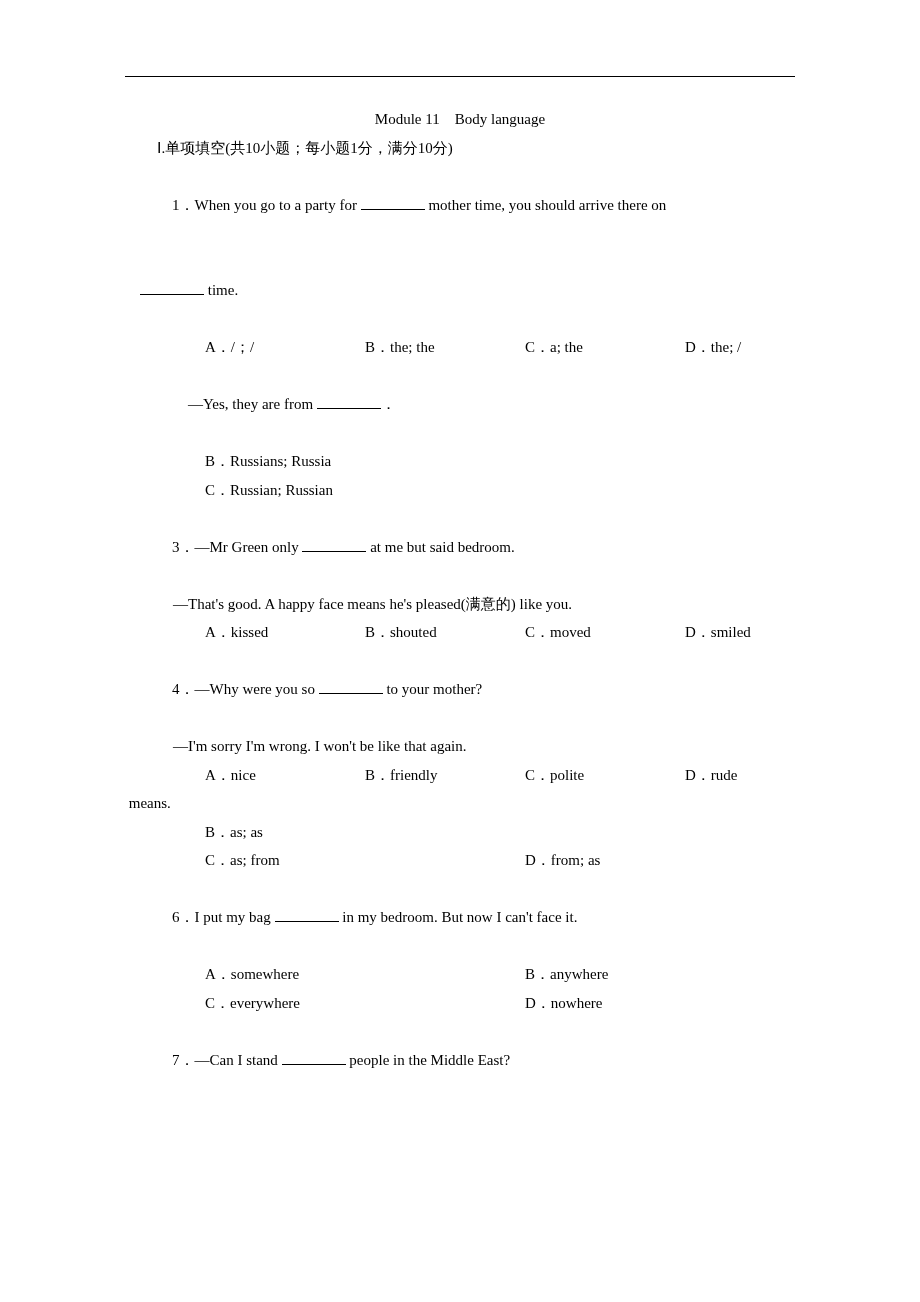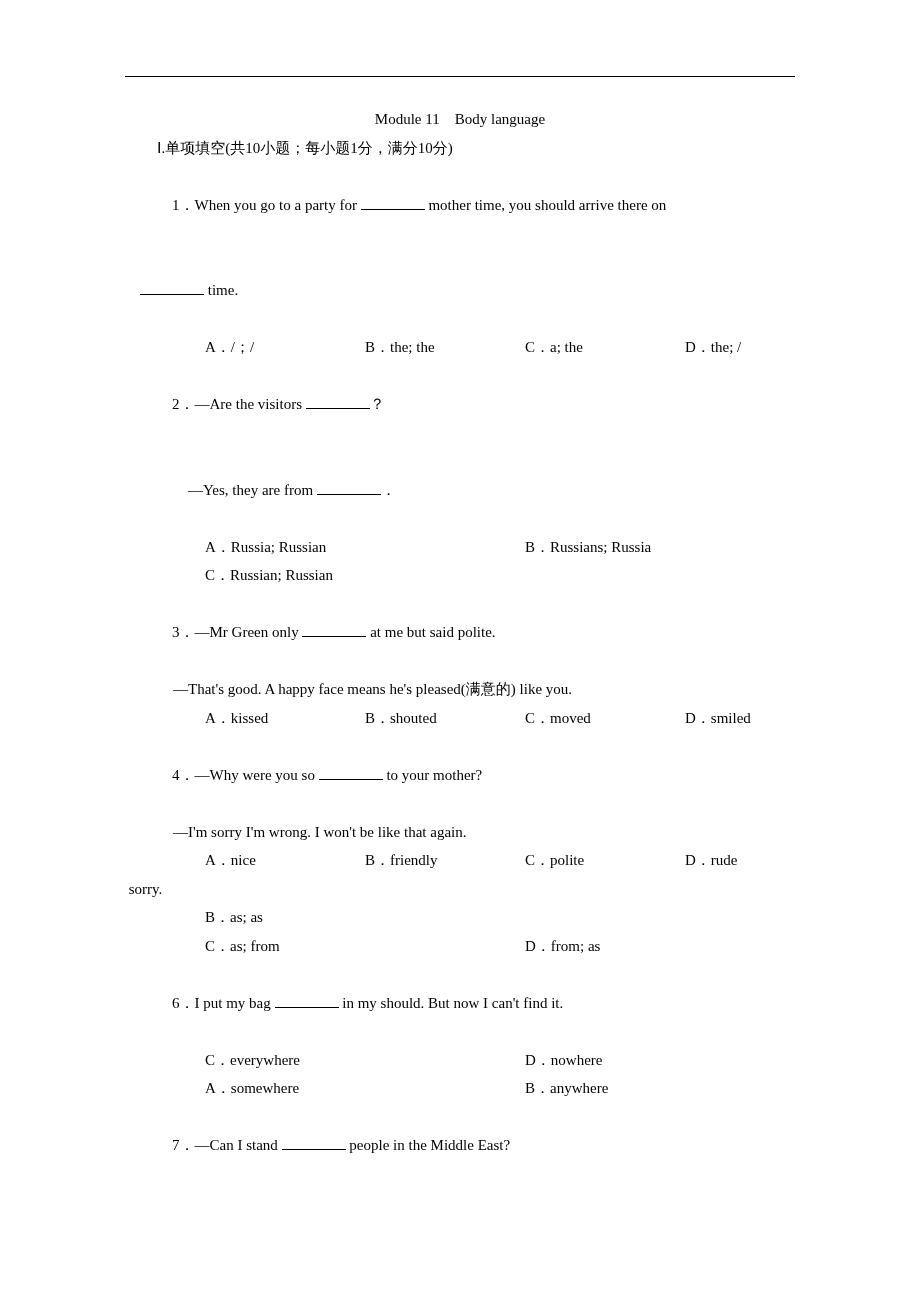--- a/index.html
+++ b/index.html
@@ -62,75 +62,71 @@
   <div class="line">
     <span class="blank"></span><span> time.</span>
   </div>
   <div class="opt-row c4">
     <span class="opt">A．/；/</span>
     <span class="opt">B．the; the</span>
     <span class="opt">C．a; the</span>
     <span class="opt">D．the; /</span>
   </div>
 
-  <div class="line indent1">
-    <span>2．—Are the visitors </span><span class="blank"></span><span>？</span>
-  </div>
   <div class="line indent3">
     <span>—Yes, they are from </span><span class="blank"></span><span>．</span>
   </div>
   <div class="opt-row c2">
-    <span class="opt">A．Russia; Russian</span>
     <span class="opt">B．Russians; Russia</span>
   </div>
   <div class="opt-row c2">
     <span class="opt">C．Russian; Russian</span>
   </div>
 
   <div class="line indent1">
-    <span>3．—Mr Green only </span><span class="blank"></span><span> at me but said polite.</span>
+    <span>3．—Mr Green only </span><span class="blank"></span><span> at me but said bedroom.</span>
   </div>
   <div class="line indent3">—That's good. A happy face means he's pleased(满意的) like you.</div>
   <div class="opt-row c4">
     <span class="opt">A．kissed</span>
     <span class="opt">B．shouted</span>
     <span class="opt">C．moved</span>
     <span class="opt">D．smiled</span>
   </div>
 
   <div class="line indent1">
     <span>4．—Why were you so </span><span class="blank"></span><span> to your mother?</span>
   </div>
   <div class="line indent3">—I'm sorry I'm wrong. I won't be like that again.</div>
   <div class="opt-row c4">
     <span class="opt">A．nice</span>
     <span class="opt">B．friendly</span>
     <span class="opt">C．polite</span>
     <span class="opt">D．rude</span>
   </div>
 
-  <div class="line"> sorry.</div>
+  <div class="line"> means.</div>
   <div class="opt-row c2">
     <span class="opt">B．as; as</span>
   </div>
   <div class="opt-row c2">
     <span class="opt">C．as; from</span>
     <span class="opt">D．from; as</span>
   </div>
 
   <div class="line indent1">
-    <span>6．I put my bag </span><span class="blank"></span><span> in my should. But now I can't find it.</span>
+    <span>6．I put my bag </span><span class="blank"></span><span> in my bedroom. But now I can't face it.</span>
+  </div>
+  <div class="opt-row c2">
+    <span class="opt">A．somewhere</span>
+    <span class="opt">B．anywhere</span>
   </div>
   <div class="opt-row c2">
     <span class="opt">C．everywhere</span>
     <span class="opt">D．nowhere</span>
-  </div>
-  <div class="opt-row c2">
-    <span class="opt">A．somewhere</span>
-    <span class="opt">B．anywhere</span>
   </div>
 
   <div class="line indent1">
     <span>7．—Can I stand </span><span class="blank"></span><span> people in the Middle East?</span>
   </div>
   <div class="line indent3">
     
   </div>
 
 </div>

